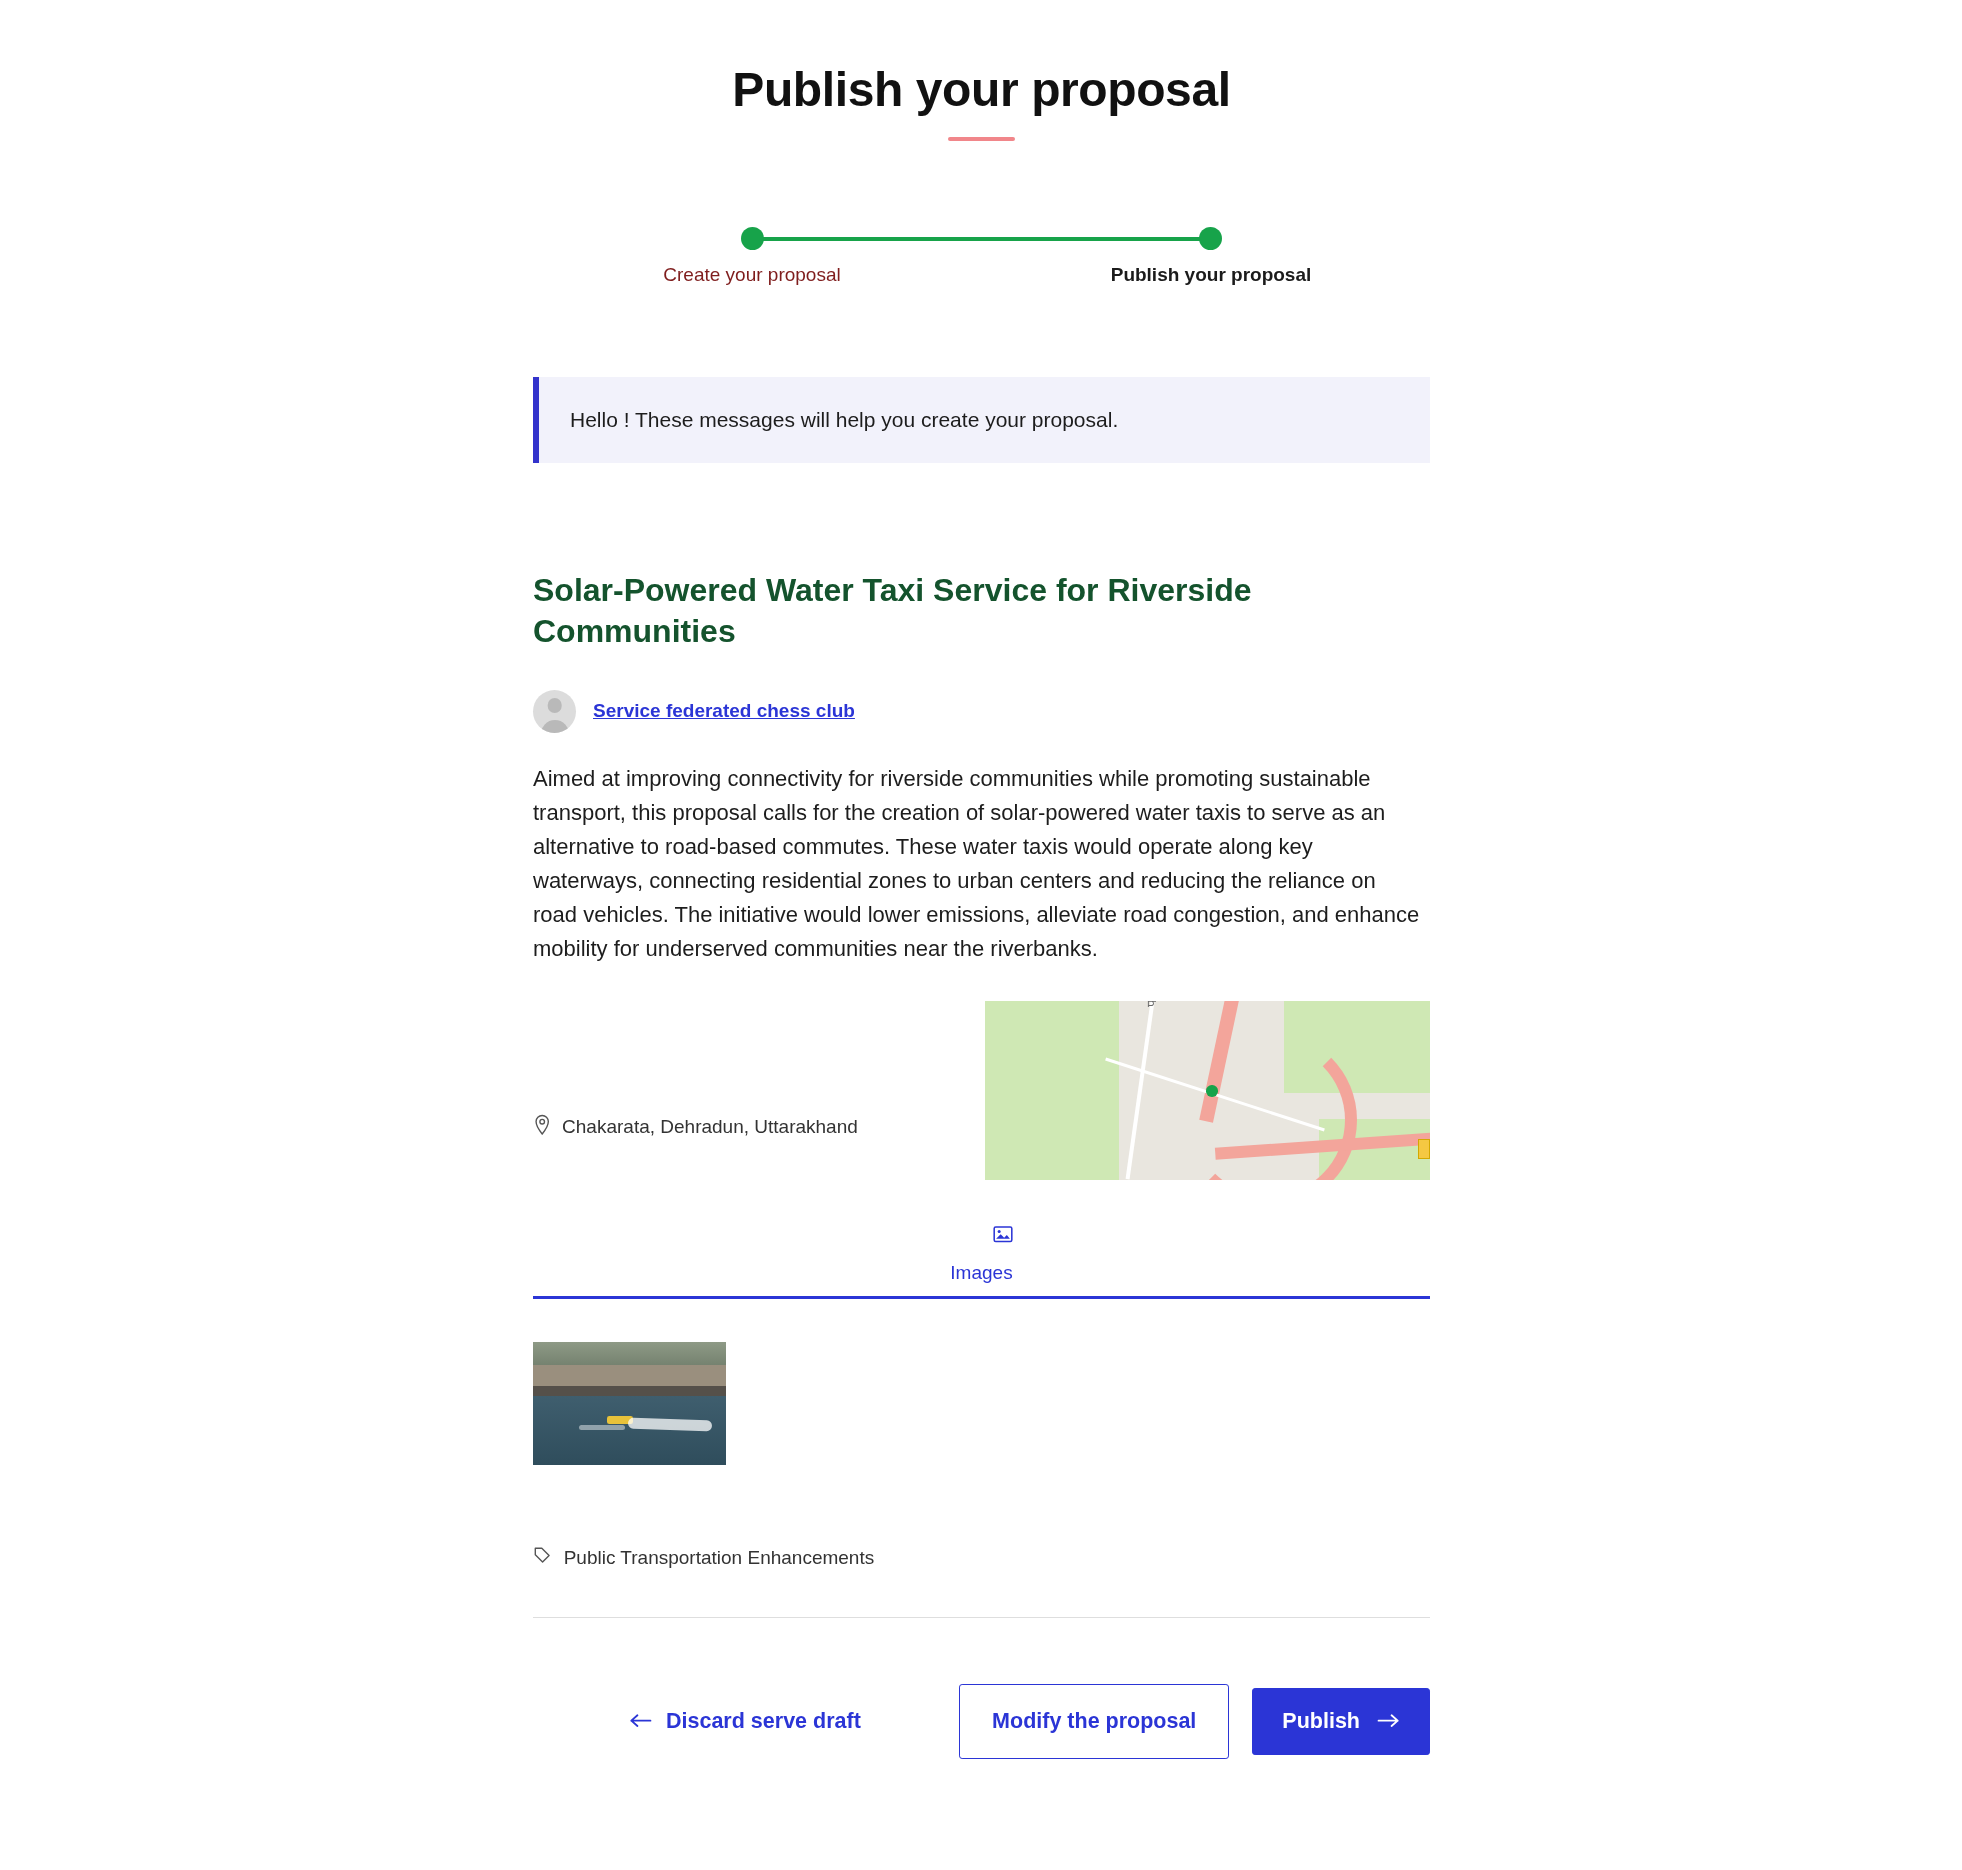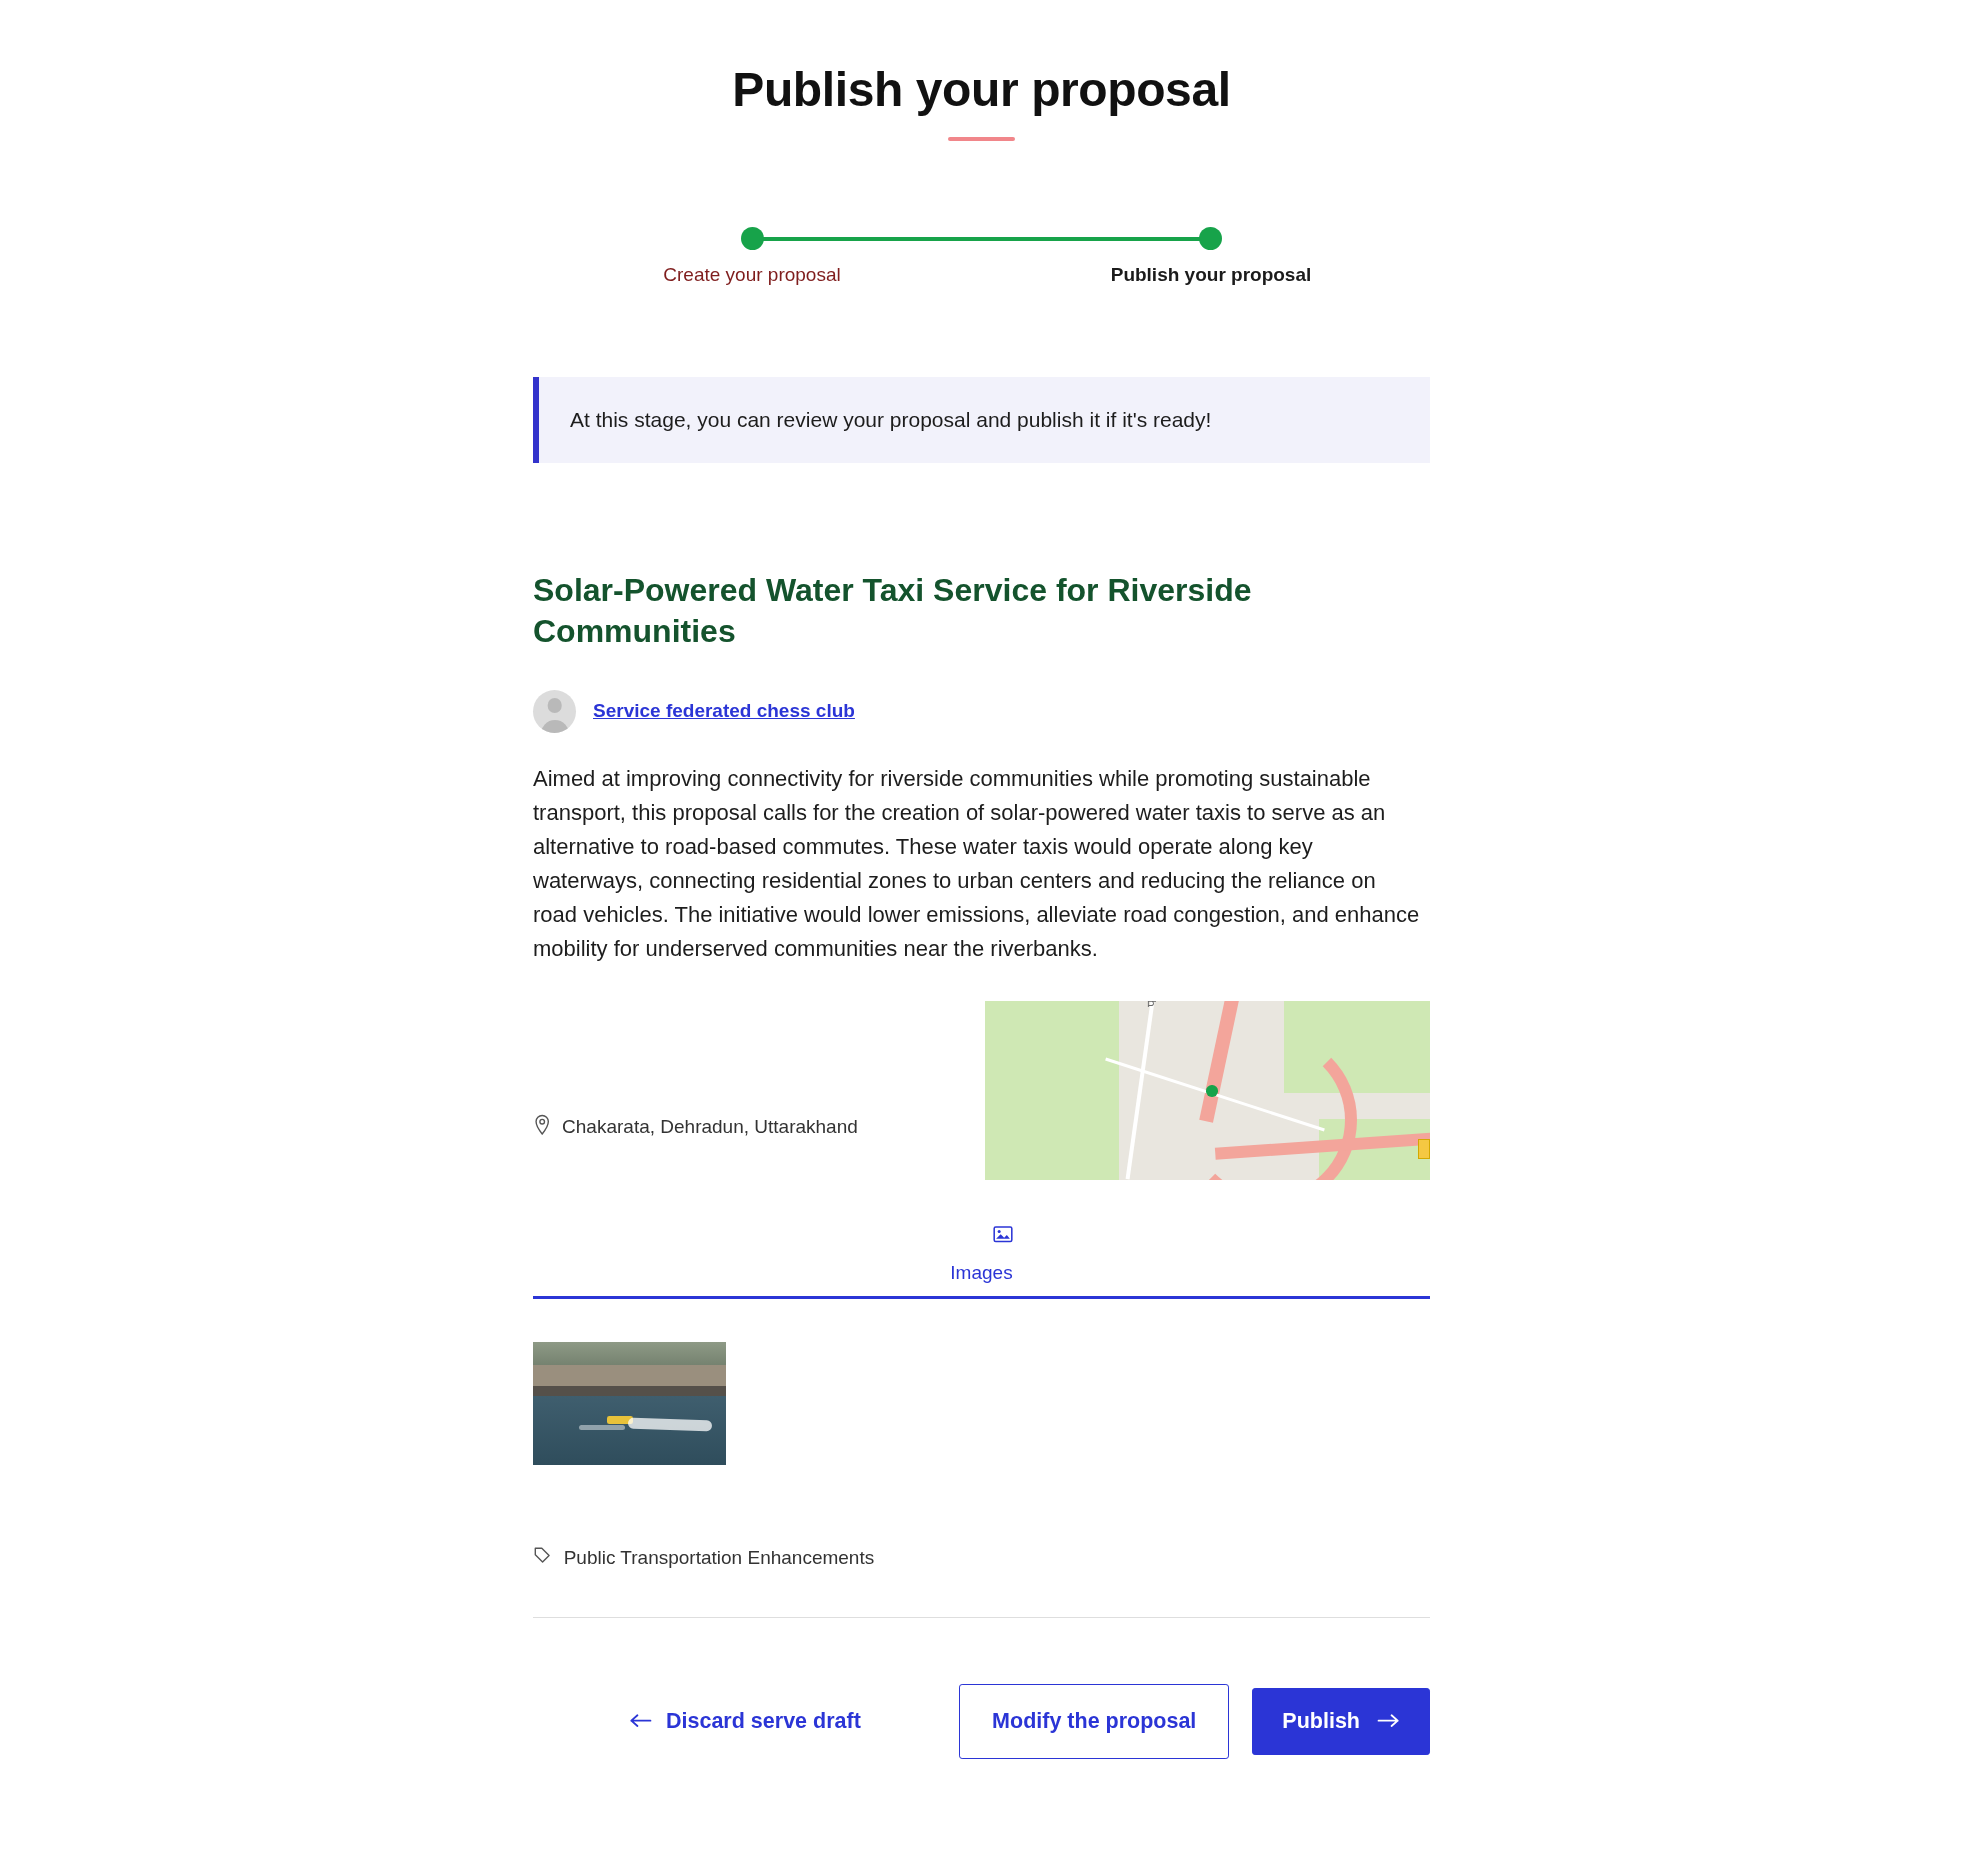--- a/index.html
+++ b/index.html
@@ -391,24 +391,24 @@
   <div class="stepper">
     <div class="stepper-track"></div>
     <div class="step-dot first"></div>
     <div class="step-dot last"></div>
     <div class="step-label first">Create your proposal</div>
     <div class="step-label last">Publish your proposal</div>
   </div>
 
   <div class="content">
 
-
     <div class="callout">
-      <div class="callout-text">At this stage, you can review your proposal and publish it if it's ready!</div>
+      <div class="callout-text">Hello ! These messages will help you create your proposal.</div>
     </div>
+
 
     <div class="proposal">
 
       <h2 class="proposal-title">Solar-Powered Water Taxi Service for Riverside Communities</h2>
 
       <div class="author-row">
         <div class="avatar"></div>
         <span class="author-name">Service federated chess club</span>
       </div>
 

